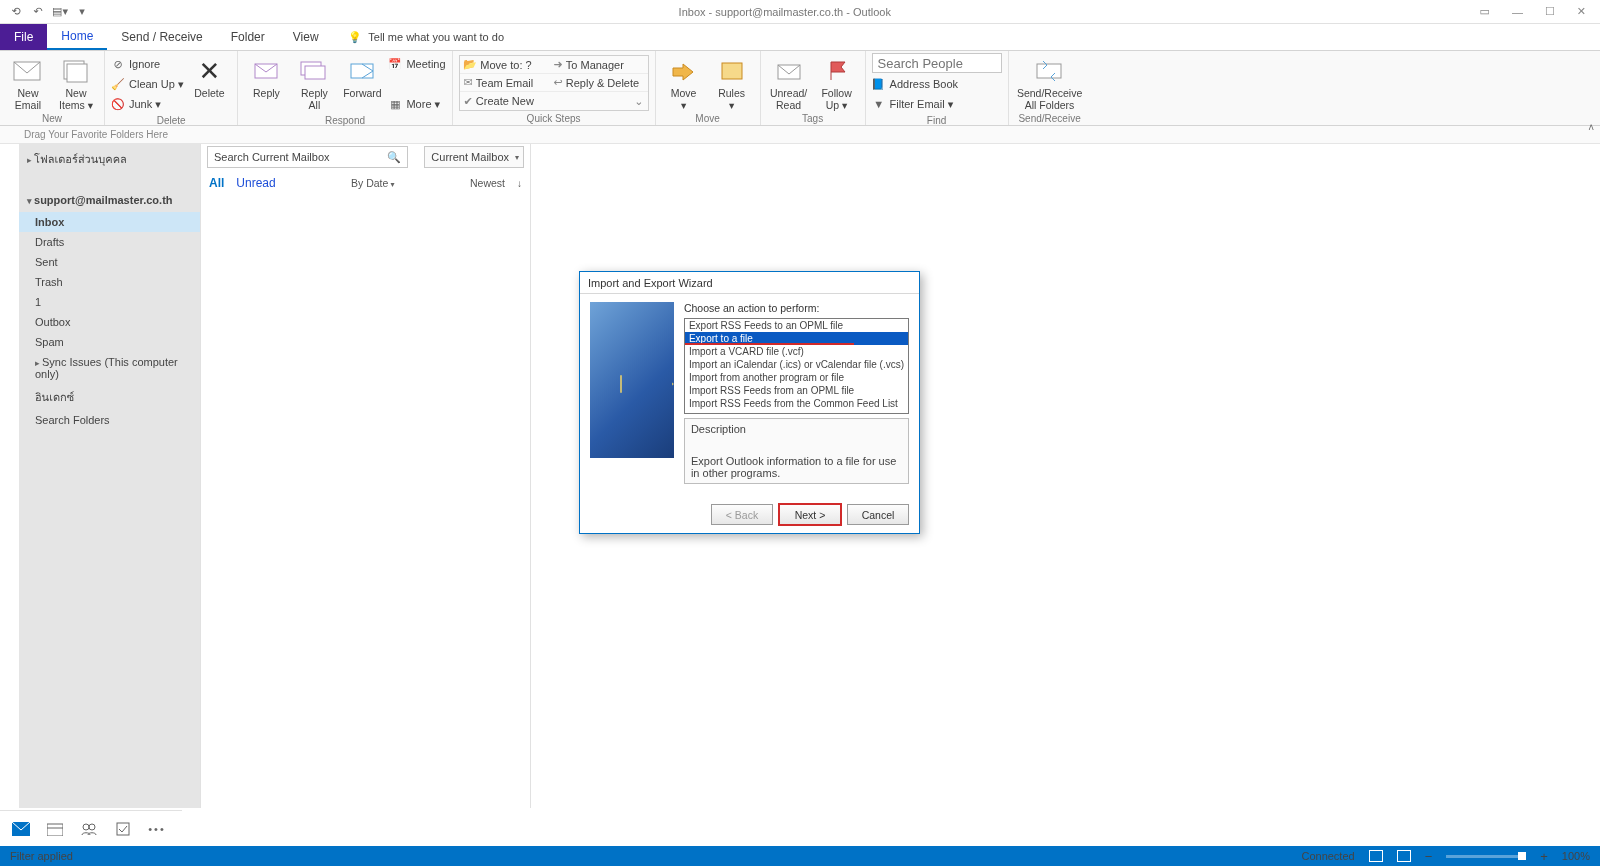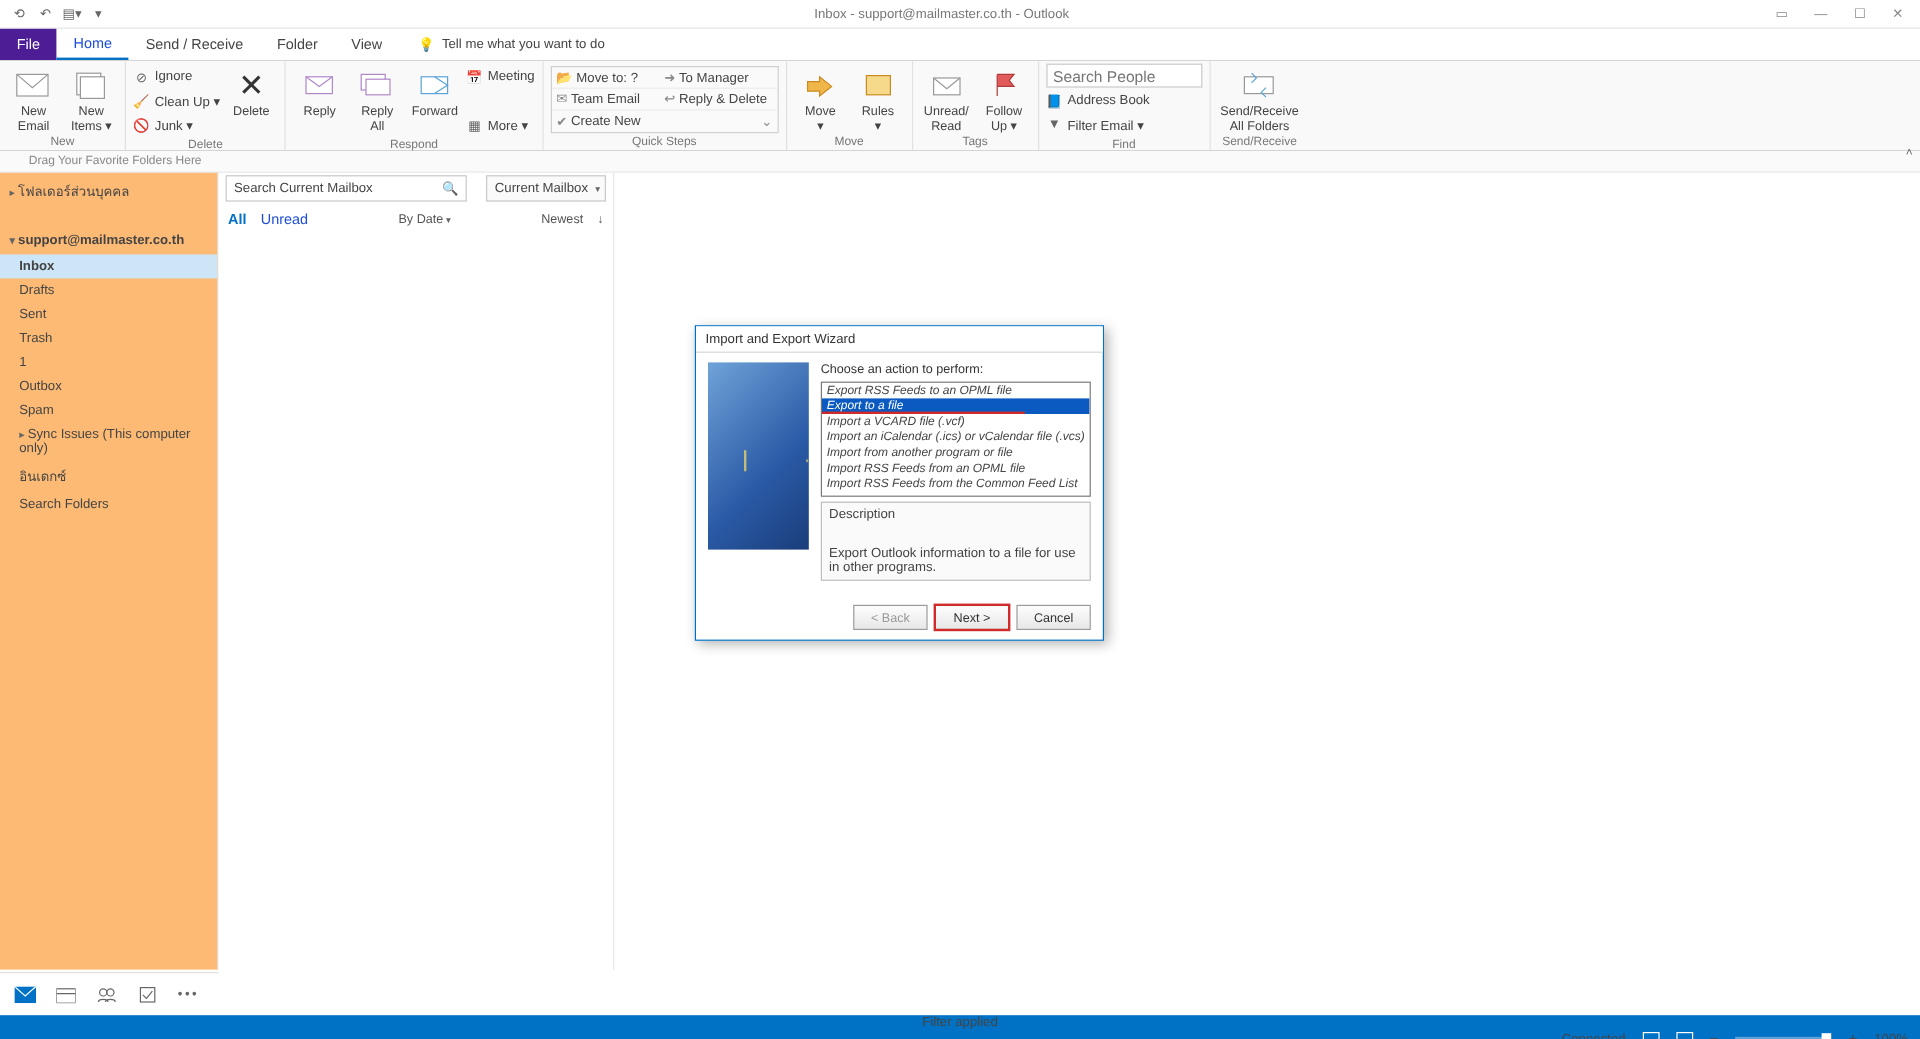--- a/index.html
+++ b/index.html
@@ -42,21 +42,21 @@
 .qsbox .ri { color:#888; }
 
 
 .sp-input { width:130px; height:20px; border:1px solid #c8c8c8; background:#fff; font-size:13px; padding:0 5px; color:#777; }
 
 
 .favbar { height:18px; background:#fafafa; border-bottom:1px solid #e5e5e5; padding-left:24px; font-size:10px; color:#888; display:flex; align-items:center; }
 
 
 .content { position:absolute; top:144px; bottom:58px; left:0; right:0; display:flex; }
-.navpane { width:182px; border-right:1px solid #e1e1e1; background:#fdba74; overflow:hidden; }
+.navpane { width:182px; border-right:1px solid #e1e1e1; background:#e5e5e5; overflow:hidden;margin-left:19px; }
 .navhdr { font-size:11px; color:#444; padding:6px 8px; cursor:pointer; }
 .navhdr::before { content:"▸ "; color:#666; font-size:9px; }
 .navhdr.open::before { content:"▾ "; }
 .navhdr.bold { font-weight:600; }
 .folder { padding:4px 8px 4px 16px; font-size:11px; color:#444; cursor:pointer; }
 .folder.sel { background:#cde6f7; font-weight:600; }
 .folder.sync::before { content:"▸ "; font-size:9px; color:#666; }
 
 .listpane { width:330px; border-right:1px solid #e1e1e1; background:#fff; }
 .listtop { height:26px; display:flex; align-items:center; padding:0 6px; gap:16px; }
@@ -73,40 +73,40 @@
 
 .readpane { flex:1; background:#fff; }
 
 
 .navswitch { position:absolute; left:0; bottom:20px; height:36px; width:182px; border-top:1px solid #e1e1e1; display:flex; align-items:center; gap:16px; padding-left:12px; }
 .navswitch .nsi { width:18px; height:18px; display:flex; align-items:center; justify-content:center; color:#666; cursor:pointer; }
 .navswitch .nsi.active { color:#0072c6; }
 .navswitch .dots { letter-spacing:2px; }
 
 
-.status { position:absolute; left:0; right:0; bottom:0; height:20px; background:#0072c6; color:#fff; display:flex; align-items:center; font-size:11px; padding:0 10px;flex-direction:column; }
+.status { position:absolute; left:0; right:0; bottom:0; height:20px; background:#0072c6; color:#fff; display:flex; align-items:center; font-size:11px; padding:0 10px; }
 .status .r { margin-left:auto; display:flex; align-items:center; gap:14px; }
 .status .r .ico { width:14px; height:12px; border:1px solid #fff; }
 .status .slider { width:80px; height:3px; background:#5aa3da; position:relative; }
 .status .slider::after { content:""; position:absolute; right:0; top:-3px; width:8px; height:8px; background:#fff; }
 
 
 .ribbon-collapse { position:absolute; right:6px; top:122px; font-size:10px; color:#666; cursor:pointer; }
 
 
 .shade { position:absolute; inset:0; }
 .dialog { position:absolute; left:579px; top:271px; width:341px; height:263px; background:#fff; border:1px solid #0072c6; box-shadow:3px 3px 10px rgba(0,0,0,.3); }
 .dlg-title { height:22px; background:#fff; border-bottom:1px solid #d8d8d8; display:flex; align-items:center; padding:0 8px; font-size:11px; color:#333; }
 .dlg-body { padding:8px 10px; display:flex; gap:10px; }
 .dlg-img { width:100px; height:156px; background:linear-gradient(135deg,#6fa3d8 0%,#2a5aa6 60%,#1a3d7a 100%); position:relative; overflow:hidden; }
 .dlg-img::after { content:""; position:absolute; left:30px; top:60px; width:50px; height:40px; border:2px solid #e8cf6a; transform:rotate(0deg); clip-path:polygon(0 30%,60% 30%,60% 10%,100% 50%,60% 90%,60% 70%,0 70%); opacity:.8; }
 .dlg-right { flex:1; display:flex; flex-direction:column; gap:4px; }
 .dlg-label { font-size:10.5px; color:#333; }
 .actionlist { border:1px solid #7a7a7a; height:96px; overflow:hidden; background:#fff; }
-.actionlist .opt { font-size:10px; padding:1px 4px; cursor:pointer; white-space:nowrap;font-style:italic; }
+.actionlist .opt { font-size:10px; padding:1px 4px; cursor:pointer; white-space:nowrap; }
 .actionlist .opt.sel { background:#0a5ac2; color:#fff; position:relative; }
 .actionlist .opt.sel::after { content:""; position:absolute; left:0; right:54px; bottom:0; height:2px; background:#d12a2a; }
 .descbox { border:1px solid #bdbdbd; padding:4px 6px; font-size:10px; color:#333; background:#fafafa; min-height:44px; }
 .descbox .dh { font-weight:400; margin-bottom:20px; }
 .dlg-btns { position:absolute; right:10px; bottom:8px; display:flex; gap:6px; }
 .dbtn { min-width:62px; height:21px; border:1px solid #9a9a9a; background:linear-gradient(#fdfdfd,#e7e7e7); font-size:10.5px; color:#333; display:flex; align-items:center; justify-content:center; cursor:pointer; }
 .dbtn.disabled { color:#9a9a9a; }
 .dbtn.hi { outline:2px solid #d12a2a; outline-offset:-1px; }
 
 svg { display:block; }

